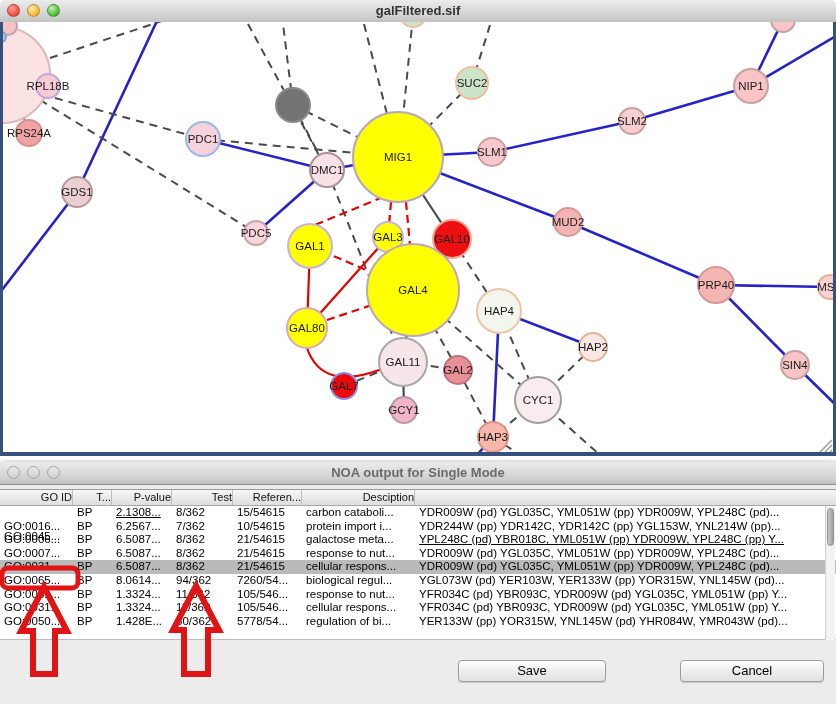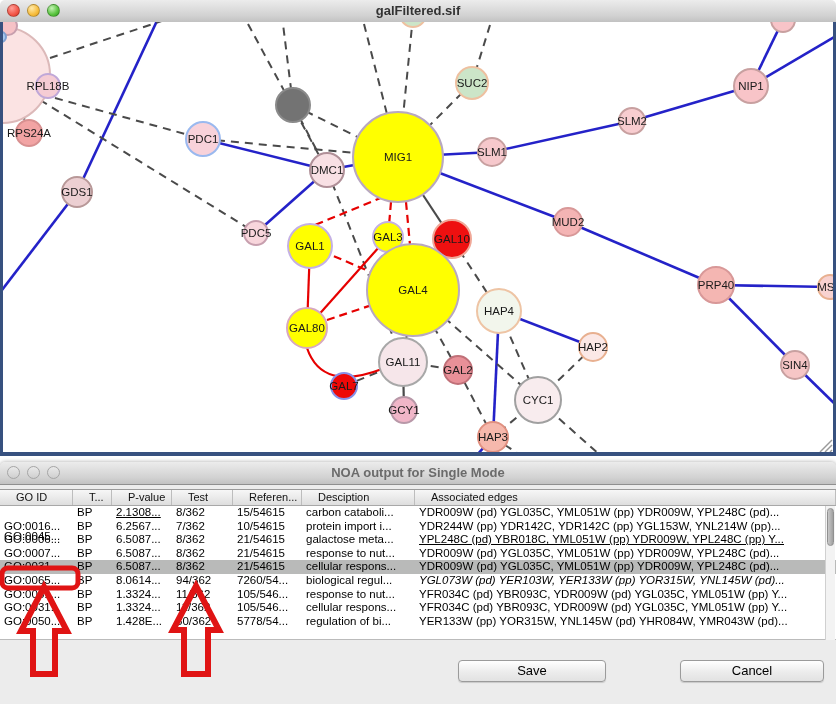--- a/index.html
+++ b/index.html
@@ -26,22 +26,22 @@
 
   
   .tbl-window{position:absolute;left:0;top:462px;width:836px;height:242px;background:#ececec;
     border-radius:5px 5px 0 0;box-shadow:0 0 4px rgba(0,0,0,.35);}
   .tbl-window .titlebar{border-radius:5px 5px 0 0;}
   .tbl-window .titlebar .title{font-weight:normal;color:#6b6b6b;font-weight:bold;}
   .table-area{position:absolute;left:0;top:27px;width:836px;height:151px;background:#fff;
     border-top:1px solid #9a9a9a;border-bottom:1px solid #bbb;box-sizing:border-box;}
   .thead{display:flex;height:15px;background:linear-gradient(#f7f7f7,#dedede);
     border-bottom:1px solid #a8a8a8;}
-  .th{font-size:11px;color:#111;text-align:left;line-height:15px;
-    border-right:1px solid #bdbdbd;box-sizing:border-box;overflow:hidden;white-space:nowrap;padding-left:16px;}
+  .th{font-size:11px;color:#111;text-align:right;line-height:15px;
+    border-right:1px solid #bdbdbd;box-sizing:border-box;overflow:hidden;white-space:nowrap;}
   .tbody{position:relative;}
   .tr{display:flex;height:13.6px;align-items:center;}
   .tr.selected{background:#b9bab9;}
   .td{font-size:11.5px;color:#000;padding-left:4px;box-sizing:border-box;
     overflow:hidden;white-space:nowrap;line-height:13.6px;}
   .vscroll{position:absolute;right:1px;top:16px;width:10px;height:134px;background:#f3f3f3;
     border-left:1px solid #d0d0d0;box-sizing:border-box;}
   .vthumb{position:absolute;left:1px;top:2px;width:7px;height:38px;border-radius:4px;
     background:linear-gradient(90deg,#c9c9c9,#9f9f9f);border:1px solid #909090;box-sizing:border-box;}
 
@@ -208,21 +208,20 @@
     </div>
 
     <div class="table-area">
       <div class="thead" id="thead">
           <div class="th" style="width: 73px;">GO ID</div>
           <div class="th" style="width: 39px;">T...</div>
           <div class="th" style="width: 60px;">P-value</div>
           <div class="th" style="width: 61px;">Test</div>
           <div class="th" style="width: 69px;">Referen...</div>
           <div class="th" style="width: 113px;">Desciption</div>
-          <div class="th" style="width: auto; flex: 1 1 0%;">Associated edges</div>
         </div>
       <div class="tbody" id="tbody">
           <div class="tr">
             <div class="td" style="width: 73px; margin-top: 47px;">GO:0045...</div>
             <div class="td" style="width: 39px;">BP</div>
             <div class="td" style="width: 60px; text-decoration: underline;">2.1308...</div>
             <div class="td" style="width: 61px;">8/362</div>
             <div class="td" style="width: 69px;">15/54615</div>
             <div class="td" style="width: 113px;">carbon cataboli...</div>
             <div class="td" style="width: auto; flex: 1 1 0%;">YDR009W (pd) YGL035C, YML051W (pp) YDR009W, YPL248C (pd)...</div>
@@ -263,21 +262,21 @@
             <div class="td" style="width: 113px;">cellular respons...</div>
             <div class="td" style="width: auto; flex: 1 1 0%;">YDR009W (pd) YGL035C, YML051W (pp) YDR009W, YPL248C (pd)...</div>
           </div>
           <div class="tr">
             <div class="td" style="width: 73px;">GO:0065...</div>
             <div class="td" style="width: 39px;">BP</div>
             <div class="td" style="width: 60px;">8.0614...</div>
             <div class="td" style="width: 61px;">94/362</div>
             <div class="td" style="width: 69px;">7260/54...</div>
             <div class="td" style="width: 113px;">biological regul...</div>
-            <div class="td" style="width: auto; flex: 1 1 0%; font-style: italic;">YGL073W (pd) YER103W, YER133W (pp) YOR315W, YNL145W (pd)...</div>
+            <div class="td" style="width: auto; flex: 1 1 0%;">YGL073W (pd) YER103W, YER133W (pp) YOR315W, YNL145W (pd)...</div>
           </div>
           <div class="tr">
             <div class="td" style="width: 73px;">GO:0031...</div>
             <div class="td" style="width: 39px;">BP</div>
             <div class="td" style="width: 60px;">1.3324...</div>
             <div class="td" style="width: 61px;">11/362</div>
             <div class="td" style="width: 69px;">105/546...</div>
             <div class="td" style="width: 113px;">response to nut...</div>
             <div class="td" style="width: auto; flex: 1 1 0%;">YFR034C (pd) YBR093C, YDR009W (pd) YGL035C, YML051W (pp) Y...</div>
           </div>

